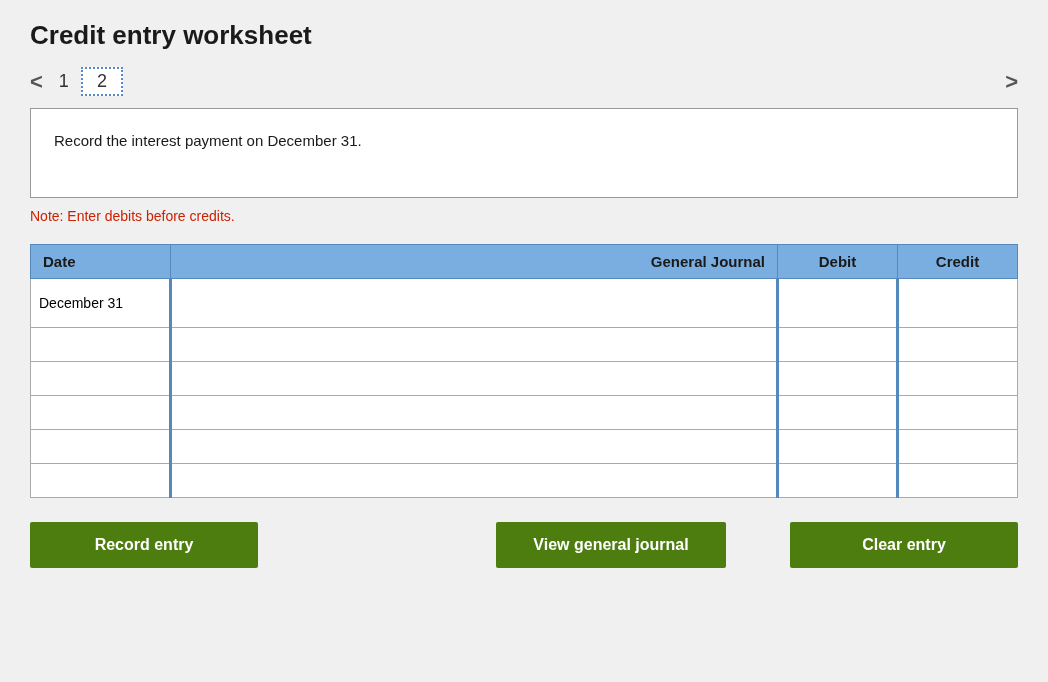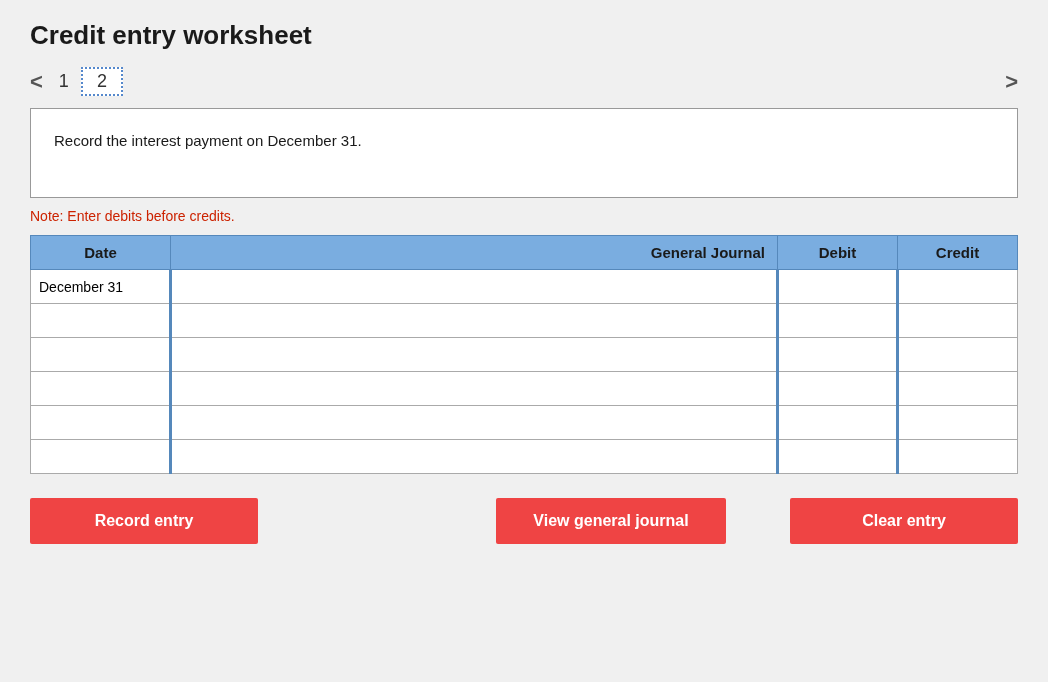--- a/index.html
+++ b/index.html
@@ -59,21 +59,21 @@
       padding: 23px;
       min-height: 90px;
       margin-bottom: 10px;
       font-size: 15px;
       color: #1a1a1a;
     }
 
     .note-text {
       color: #cc2200;
       font-size: 14px;
-      margin-bottom: 11px;
+      margin-bottom: 20px;
     }
 
     .journal-table {
       width: 100%;
       border-collapse: collapse;
       background: white;
       margin-bottom: 16px;
     }
 
     .journal-table thead tr th {
@@ -81,21 +81,21 @@
       color: #1a1a1a;
       font-weight: bold;
       font-size: 15px;
       padding: 8px 12px;
       border: 1px solid #5588bb;
       text-align: center;
     }
 
     .journal-table thead tr th.col-date {
       width: 140px;
-      text-align: center;
+      text-align: left;
     }
 
     .journal-table thead tr th.col-journal {
       text-align: right;
     }
 
     .journal-table thead tr th.col-debit {
       width: 120px;
       text-align: center;
     }
@@ -116,21 +116,21 @@
       width: 100%;
       height: 100%;
       border: none;
       outline: none;
       padding: 4px 8px;
       font-size: 14px;
       background: transparent;
     }
 
     .journal-table tbody tr td.date-cell {
-      padding: 8px 8px;
+      padding: 16px 8px;
       font-size: 14px;
       vertical-align: middle;
       border-left: 1px solid #aaa;
     }
 
     .journal-table tbody tr td.indent-cell {
       border-left: 3px solid #5588bb;
     }
 
     .journal-table tbody tr td.debit-cell {
@@ -147,21 +147,21 @@
     }
 
     .buttons-row {
       display: flex;
       align-items: center;
       gap: 0;
       margin-top: 8px;
     }
 
     .btn {
-      background-color: #ef4444;
+      background-color: #4d7c0f;
       color: white;
       border: none;
       padding: 14px 26px;
       font-size: 16px;
       font-weight: bold;
       cursor: pointer;
       border-radius: 2px;
     }
 
     .btn-record {

